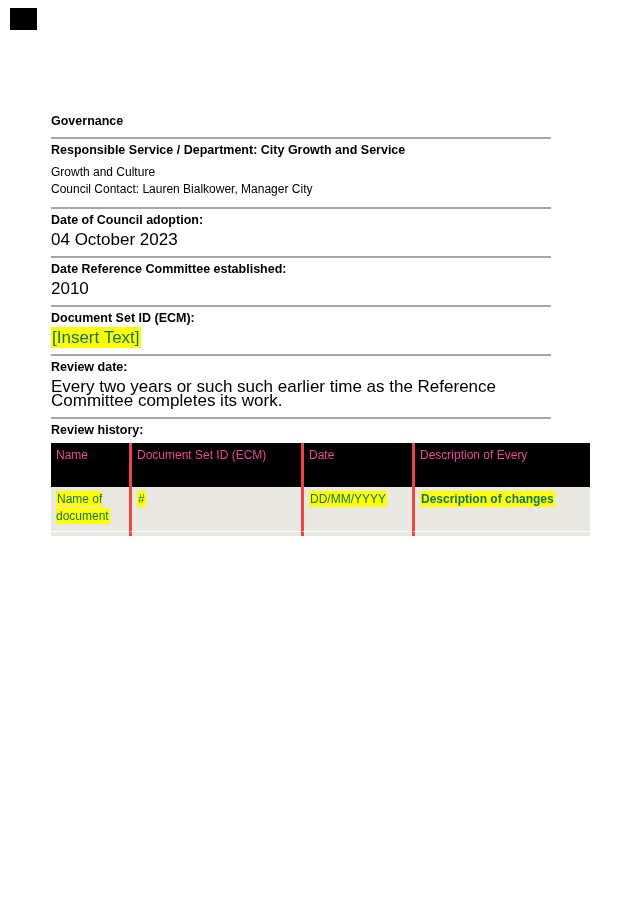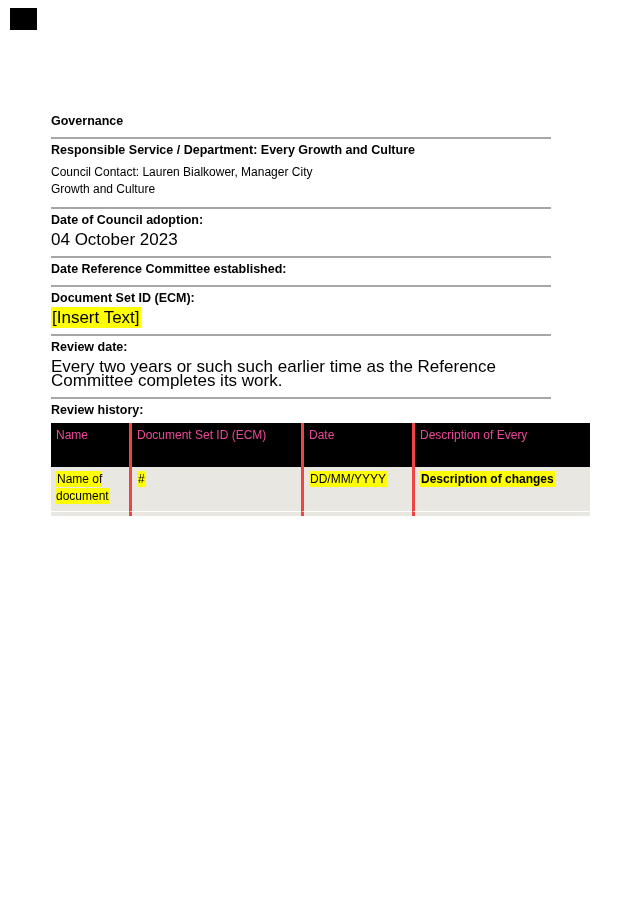--- a/index.html
+++ b/index.html
@@ -30,21 +30,21 @@
   }
   .section-heading {
     font-size: 12.5px; font-weight: bold; line-height: 14px; margin: 4px 0 0 0;
     width: 500px;
   }
   .section-value {
     font-size: 17px; line-height: 14px; margin: 6px 0 0 0; width: 500px;
   }
   .contact-block { margin: 7px 0 0 0; font-size: 12px; line-height: 17px; width: 500px; }
 
-  mark.hl { background: #ffff00; color: #000000; padding: 1px 1px; }
+  mark.hl { background: #ffff00; color: #0f766e; padding: 1px 1px; }
 
   table.review-table {
     border-collapse: separate; border-spacing: 0;
     width: 539px; margin: 6px 0 0 0;
     font-size: 12px; table-layout: fixed;
   }
   table.review-table th, table.review-table td {
     vertical-align: top; text-align: left; font-weight: normal;
     padding: 4px 5px 3px 5px; line-height: 17px;
     overflow: hidden;
@@ -67,32 +67,33 @@
 
 <div class="page">
 
   <div class="logo-box"></div>
 
   <div class="content">
 
     <h1 class="doc-title">Governance</h1>
 
     <hr class="section-rule">
-    <div class="section-heading">Responsible Service / Department: Every Growth and Culture</div>
+    <div class="section-heading">Responsible Service / Department: City Growth and Service</div>
     <div class="contact-block">
+      <div>Growth and Culture</div>
       <div>Council Contact: Lauren Bialkower, Manager City</div>
-      <div>Growth and Culture</div>
     </div>
 
     <hr class="section-rule">
     <div class="section-heading">Date of Council adoption:</div>
     <div class="section-value">04 October 2023</div>
 
     <hr class="section-rule">
     <div class="section-heading">Date Reference Committee established:</div>
+    <div class="section-value">2010</div>
 
     <hr class="section-rule">
     <div class="section-heading">Document Set ID (ECM):</div>
     <div class="section-value">
       <mark class="hl">[Insert Text]</mark>
     </div>
 
     <hr class="section-rule">
     <div class="section-heading">Review date:</div>
     <div class="section-value">Every two years or such such earlier time as the Reference Committee completes its work.</div>

